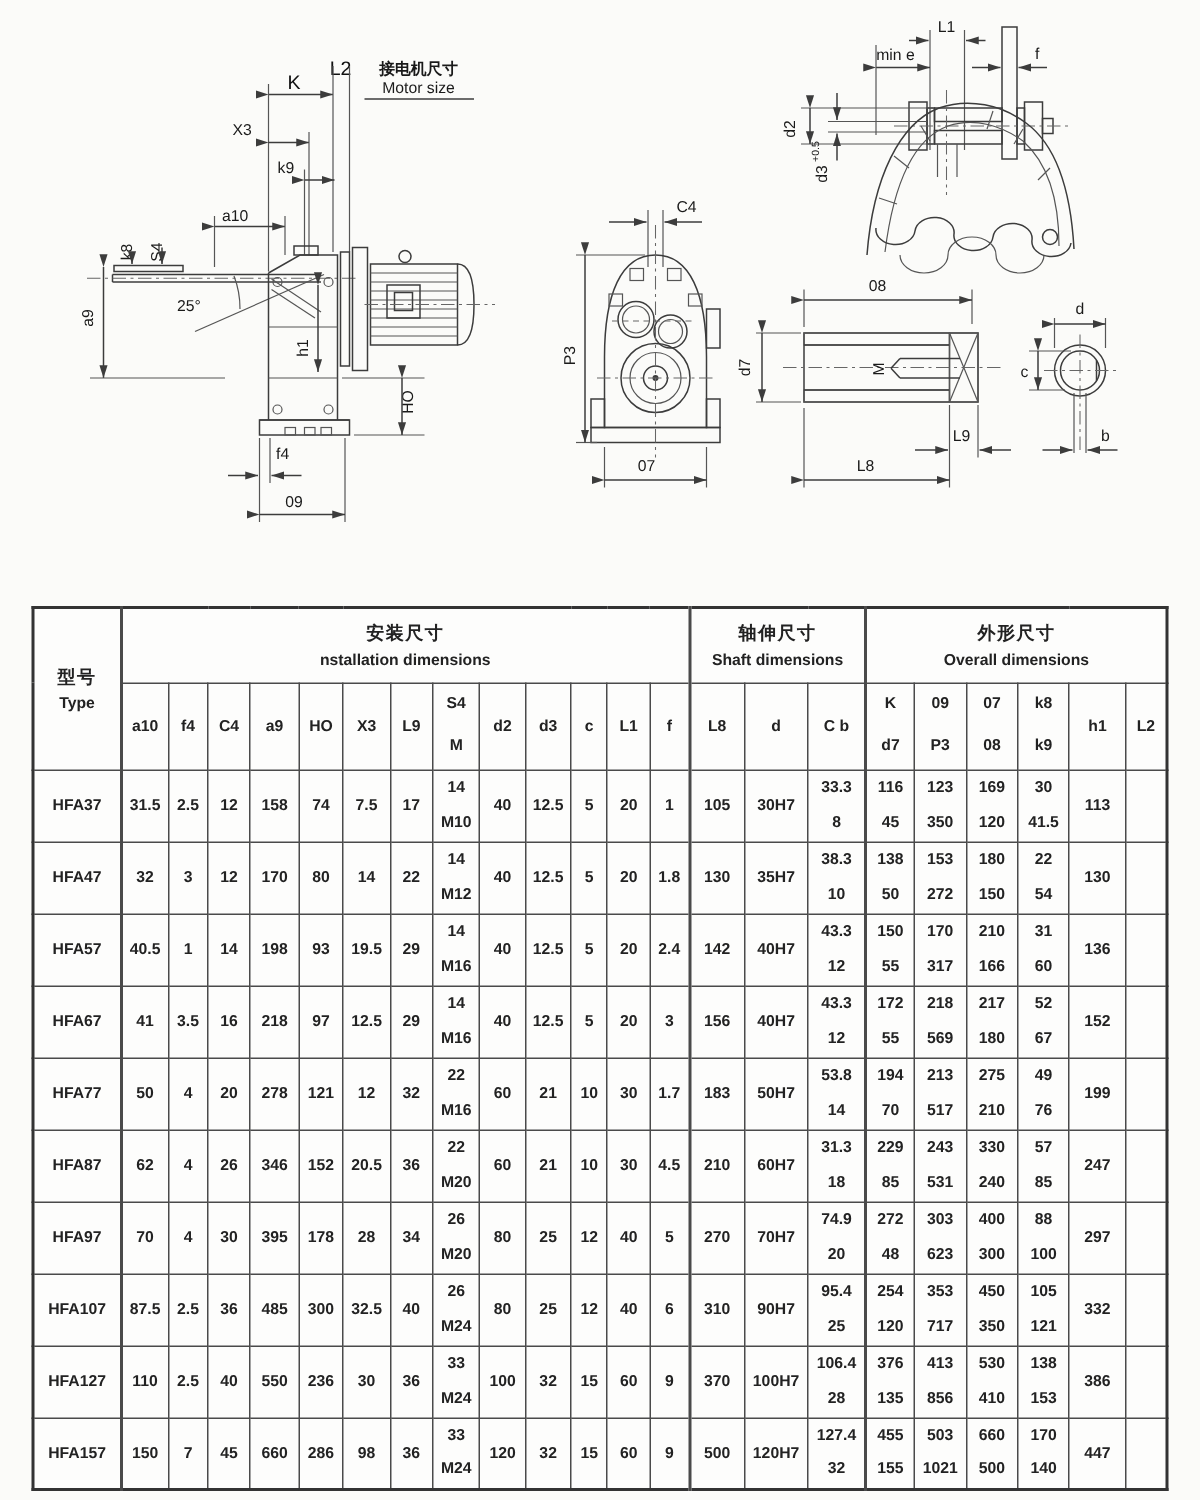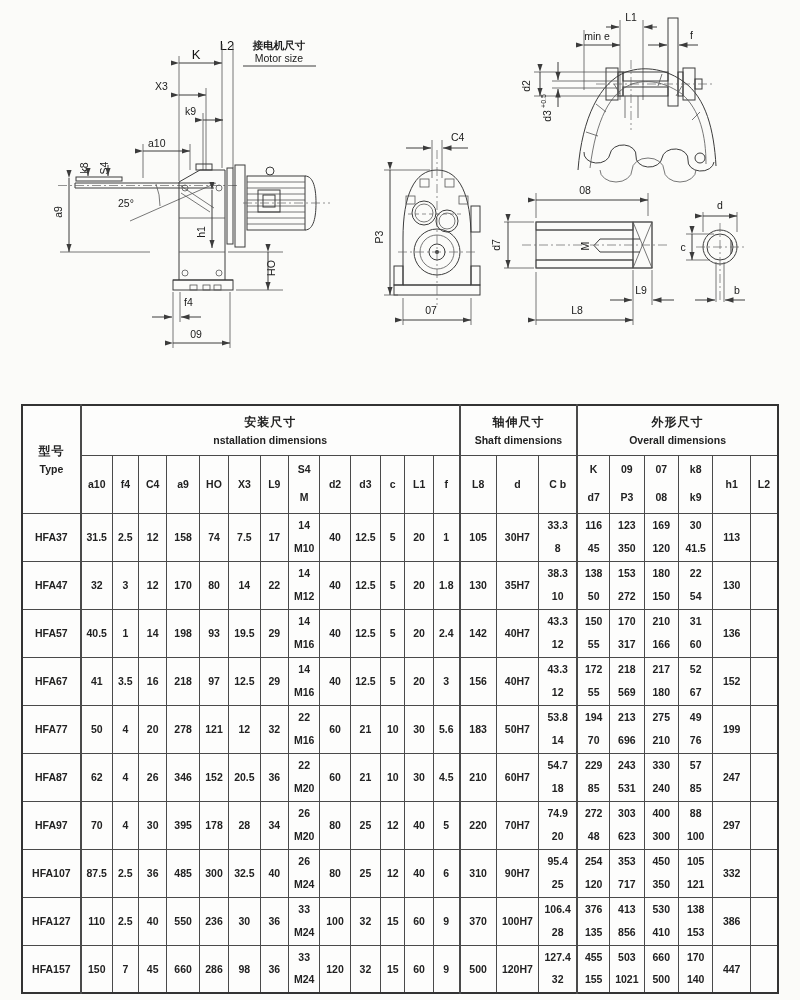--- a/index.html
+++ b/index.html
@@ -563,34 +563,34 @@
             <td>12</td>
             <td>32</td>
             <td class="two">
               <div>22</div>
               <div>M16</div>
             </td>
             <td>60</td>
             <td>21</td>
             <td>10</td>
             <td>30</td>
-            <td>5.6</td>
+            <td>1.7</td>
             <td class="gsep">183</td>
             <td>50H7</td>
             <td class="two">
               <div>53.8</div>
               <div>14</div>
             </td>
             <td class="gsep two">
               <div>194</div>
               <div>70</div>
             </td>
             <td class="two">
               <div>213</div>
-              <div>696</div>
+              <div>517</div>
             </td>
             <td class="two">
               <div>275</div>
               <div>210</div>
             </td>
             <td class="two">
               <div>49</div>
               <div>76</div>
             </td>
             <td>199</td>
@@ -610,21 +610,21 @@
               <div>M20</div>
             </td>
             <td>60</td>
             <td>21</td>
             <td>10</td>
             <td>30</td>
             <td>4.5</td>
             <td class="gsep">210</td>
             <td>60H7</td>
             <td class="two">
-              <div>54.7</div>
+              <div>31.3</div>
               <div>18</div>
             </td>
             <td class="gsep two">
               <div>229</div>
               <div>85</div>
             </td>
             <td class="two">
               <div>243</div>
               <div>531</div>
             </td>
@@ -650,21 +650,21 @@
             <td>34</td>
             <td class="two">
               <div>26</div>
               <div>M20</div>
             </td>
             <td>80</td>
             <td>25</td>
             <td>12</td>
             <td>40</td>
             <td>5</td>
-            <td class="gsep">220</td>
+            <td class="gsep">270</td>
             <td>70H7</td>
             <td class="two">
               <div>74.9</div>
               <div>20</div>
             </td>
             <td class="gsep two">
               <div>272</div>
               <div>48</div>
             </td>
             <td class="two">

